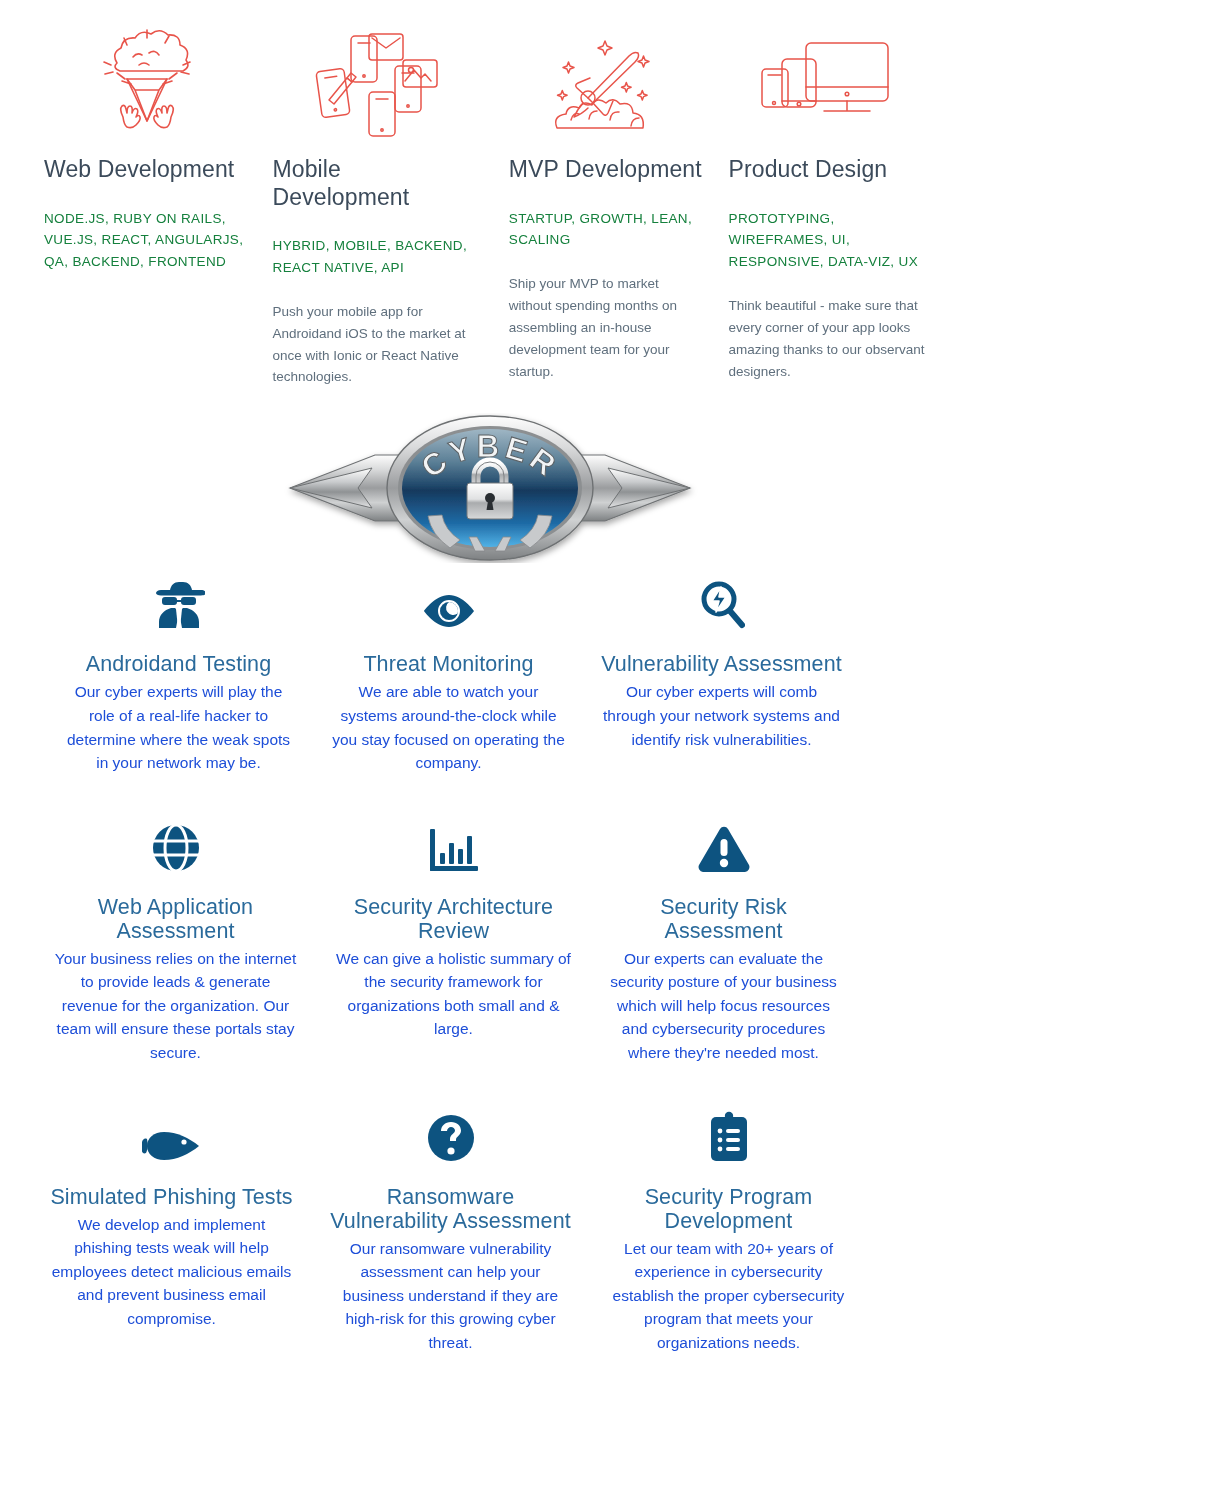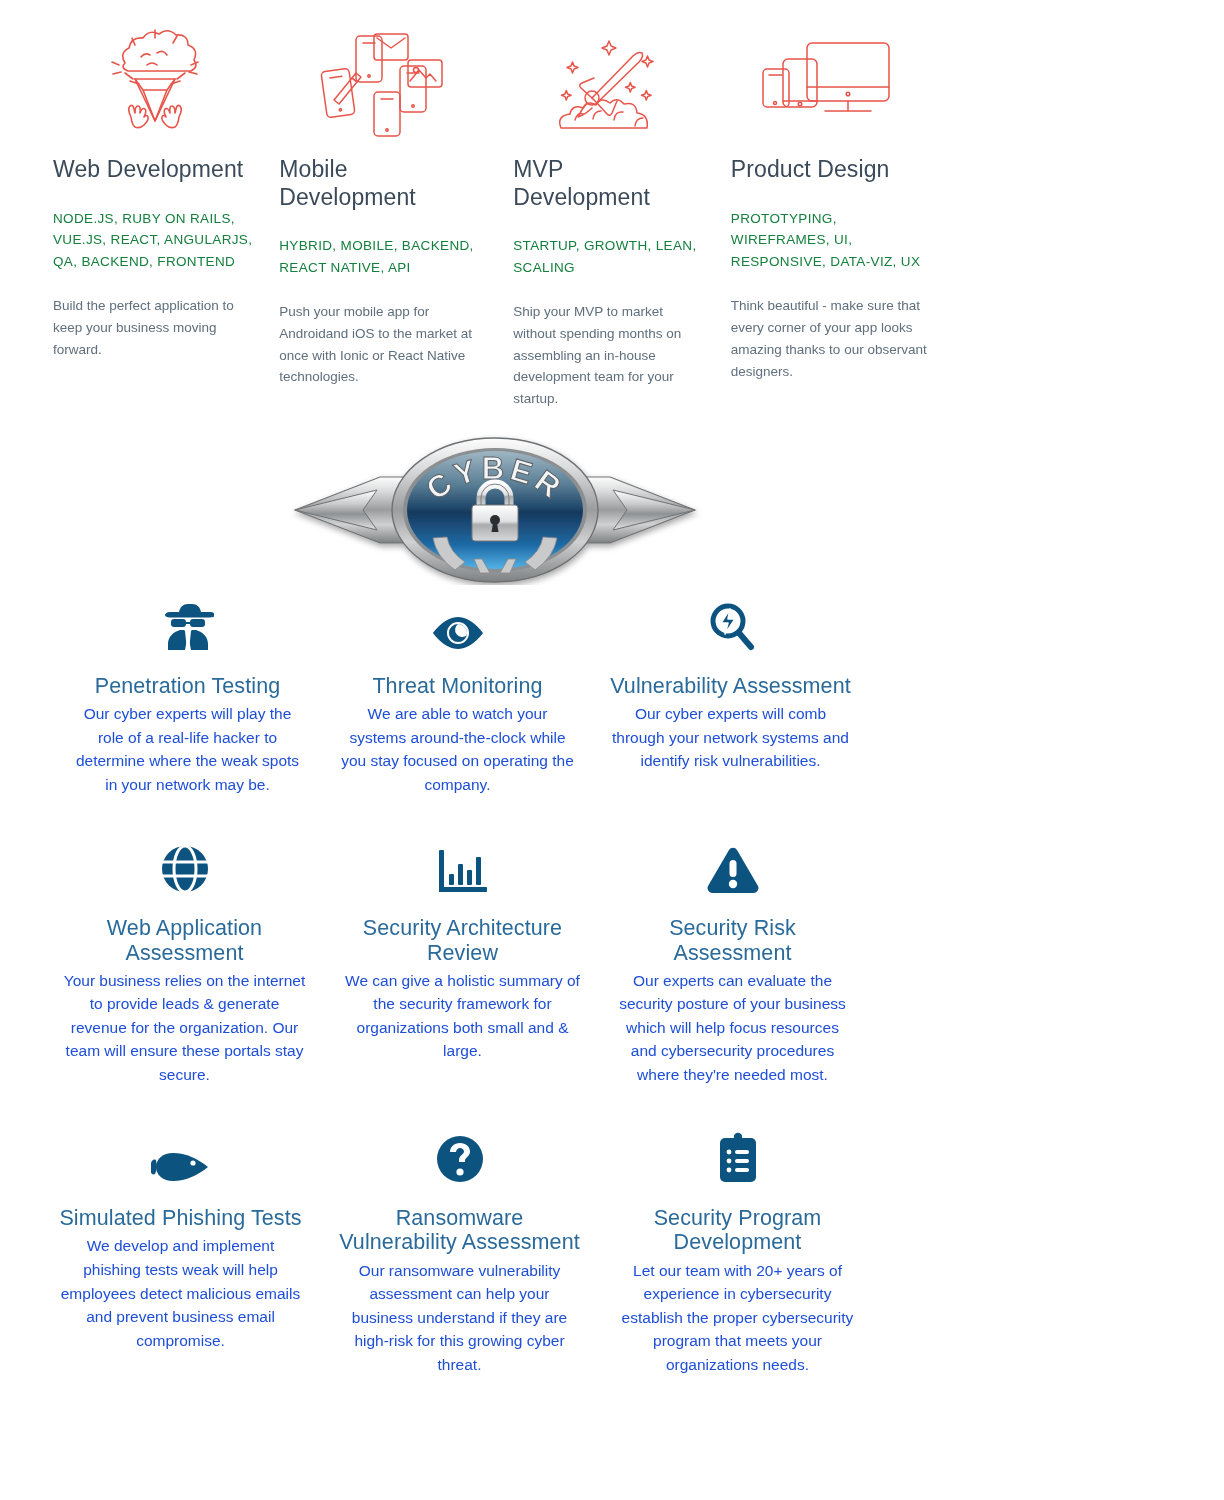--- a/index.html
+++ b/index.html
@@ -3,21 +3,21 @@
 <meta charset="utf-8">
 <title>Services</title>
 <style>
   * { box-sizing: border-box; }
   html, body {
     margin: 0; padding: 0;
     width: 1224px;
     background: #ffffff;
     font-family: "Liberation Sans", sans-serif;
   }
-  .page { width: 980px; min-height: 1500px; position: relative; background:#fff;padding-left:9px; }
+  .page { width: 980px; min-height: 1500px; position: relative; background:#fff; }
 
   
   .top-row {
     display: flex;
     padding: 0 40px;
     gap: 0;
   }
   .top-card { width: 306px; padding: 0 12px 0 0; }
   .top-card.c1 { padding-left: 4px; }
   .top-card.c2 { padding-left: 10px; }
@@ -119,21 +119,20 @@
           <path d="M24 38 l-7 -3 M26 45 l-8 2 M96 38 l7 -3 M94 45 l8 2 M40 18 l-3 -7 M78 16 l4 -7 M60 11 l0 -8"></path>
           <path d="M38 52 l-8 -6 M44 57 l-9 -3 M82 52 l8 -6 M76 57 l9 -3"></path>
           <path d="M40 52 H80 L60 94 Z"></path>
           <path d="M40 52 L48 63 H72 L80 52 M48 63 L60 94 L72 63 M40 52 L48 63 M80 52 L72 63"></path>
           <path d="M36 90 q-4 -8 -1 -11 q3 -2 4 3 l1 4 q0 -7 3 -7 q3 0 2 7 q2 -6 5 -4 q2 2 -1 8 q3 -3 4 0 q1 3 -4 8 q-4 4 -9 2 q-3 -2 -4 -10z"></path>
           <path d="M84 90 q4 -8 1 -11 q-3 -2 -4 3 l-1 4 q0 -7 -3 -7 q-3 0 -2 7 q-2 -6 -5 -4 q-2 2 1 8 q-3 -3 -4 0 q-1 3 4 8 q4 4 9 2 q3 -2 4 -10z"></path>
         </svg>
       </div>
       <div class="top-title">Web Development</div>
       <div class="top-tags">NODE.JS, RUBY ON RAILS, VUE.JS, REACT, ANGULARJS, QA, BACKEND, FRONTEND</div>
-      <div class="top-desc">Build the perfect application to keep your business moving forward.</div>
     </div>
 
     <div class="top-card c2">
       <div class="top-icon">
         <svg width="130" height="112" viewBox="0 0 130 112" fill="none" stroke="#e8544a" stroke-width="1.5" stroke-linecap="round" stroke-linejoin="round">
           <rect x="10" y="42" width="28" height="46" rx="4" transform="rotate(-8 24 65)"></rect>
           <path d="M18 49 h12" transform="rotate(-8 24 65)"></path>
           <circle cx="24" cy="82" r="1.2" transform="rotate(-8 24 65)"></circle>
           <path d="M20 72 L38 50 l5 4 L25 76 Z"></path>
           <path d="M38 50 l4 -5 l5 4 l-4 5 Z"></path>
@@ -275,21 +274,21 @@
       <div class="cyber-icon">
         <svg width="52" height="50" viewBox="0 0 52 50" fill="#0d5380">
           <path d="M26 2c-5 0-8 3-9 8H8c-3 0-5 1.5-5 3s2 2.5 5 2.5h40c3 0 5-1 5-2.5s-2-3-5-3h-9c-1-5-4-8-9-8z"></path>
           <rect x="9" y="17" width="15" height="8" rx="3"></rect>
           <rect x="28" y="17" width="15" height="8" rx="3"></rect>
           <path d="M24 20h4v2h-4z"></path>
           <path d="M18 28c-7 2-12 7-12 14v6h17l3-16-4-4zM34 28c7 2 12 7 12 14v6H29l-3-16 4-4z"></path>
           <path d="M23 29h6l-2 19h-2z" fill="#ffffff"></path>
         </svg>
       </div>
-      <div class="cyber-title">Penetration Testing</div>
+      <div class="cyber-title">Androidand Testing</div>
       <div class="cyber-desc">Our cyber experts will play the role of a real-life hacker to determine where the weak spots in your network may be.</div>
     </div>
 
     <div class="cyber-card col2">
       <div class="cyber-icon">
         <svg width="58" height="38" viewBox="0 0 58 38" fill="#0d5380">
           <path d="M29 3C15 3 4 19 4 19s11 16 25 16 25-16 25-16S43 3 29 3zm0 27a11 11 0 1 1 0-22 11 11 0 0 1 0 22z"></path>
           <circle cx="29" cy="19" r="9"></circle>
           <circle cx="29" cy="19" r="9" fill="#ffffff"></circle>
           <path d="M29 10a9 9 0 0 0 0 18 9 9 0 0 0 8.6-6.4A6 6 0 0 1 29 10z"></path>

